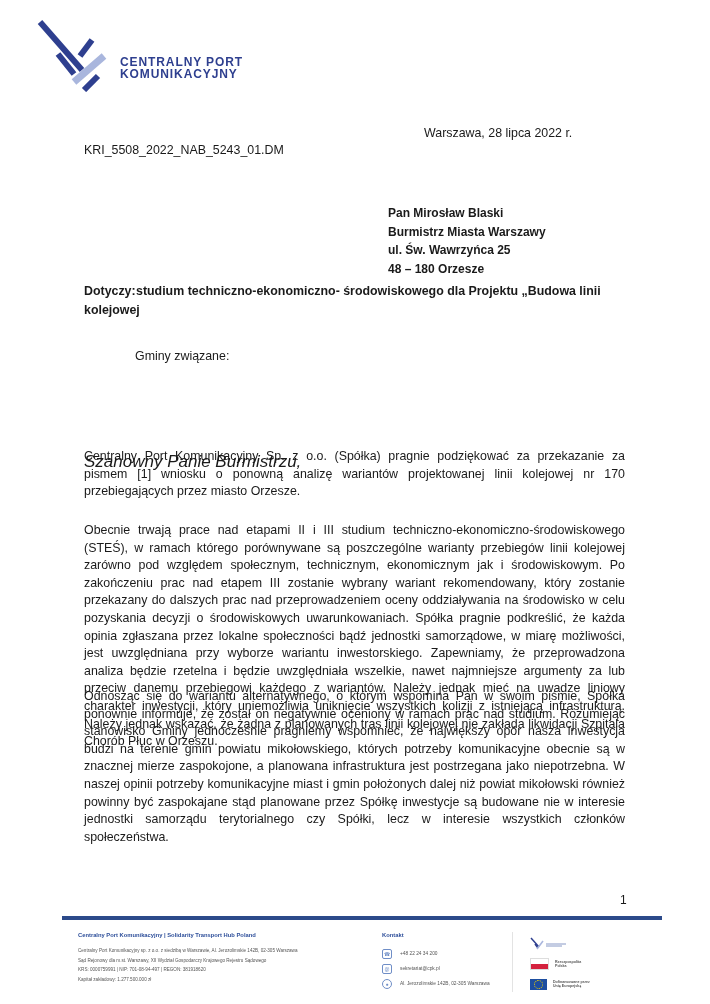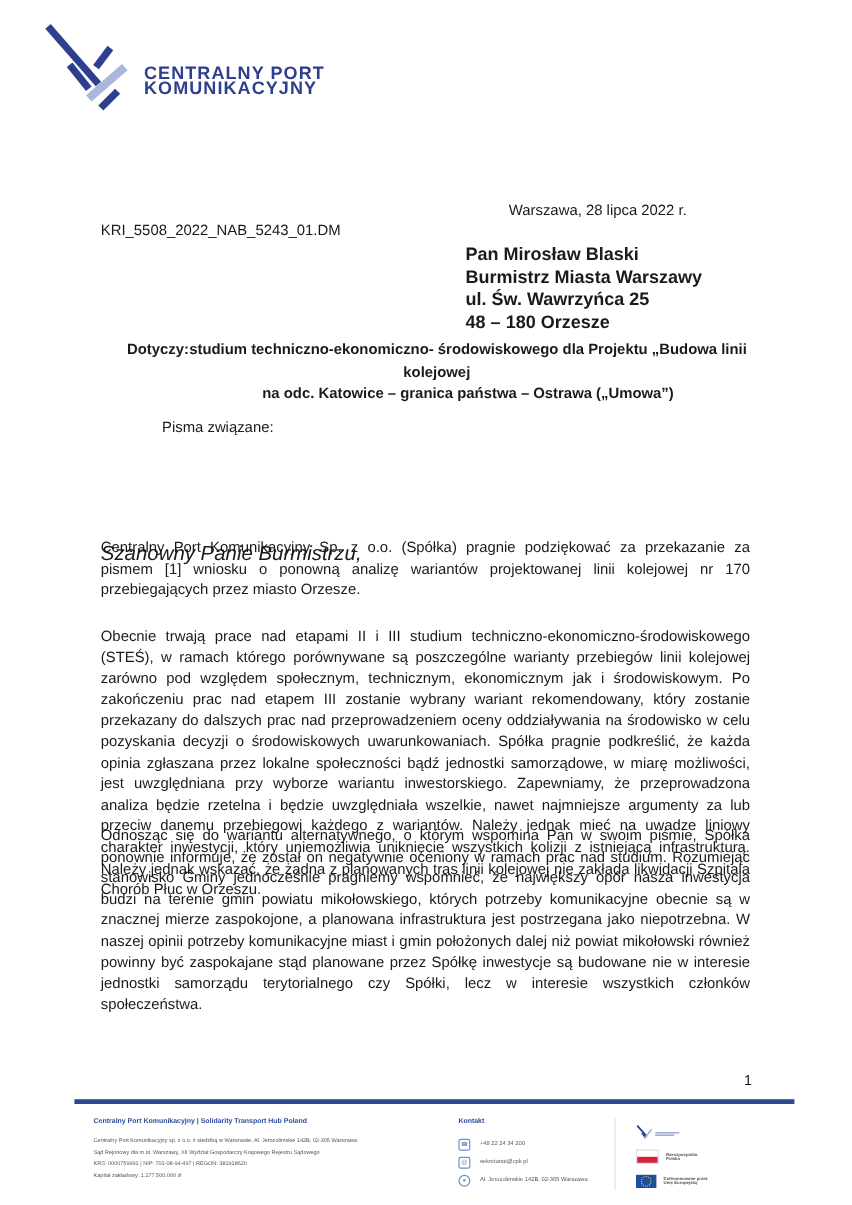--- a/index.html
+++ b/index.html
@@ -1,26 +1,26 @@
 <!DOCTYPE html>
 <html><head>
 <meta charset="utf-8">
 <style>
   html, body { margin: 0; padding: 0; background: #ffffff; }
   body { width: 710px; height: 1004px; position: relative; overflow: hidden;
          font-family: "Liberation Sans", sans-serif; color: #1a1a1a; }
   .abs { position: absolute; }
   .logo { left: 36px; top: 18px; width: 240px; height: 74px; }
-  .logo-text { position: absolute; left: 84px; top: 38px; font-weight: bold; font-size: 15px;
+  .logo-text { position: absolute; left: 84px; top: 38px; font-weight: bold; font-size: 12px;
                color: #2e3f8f; letter-spacing: 0.9px; line-height: 12px; }
-  .body-text { font-size: 12.4px; line-height: 17.6px; margin-top: 42px; }
+  .body-text { font-size: 12.4px; line-height: 17.6px; }
   .date { left: 424px; top: 125px; }
   .ref { left: 84px; top: 142px; }
-  .addressee { left: 388px; top: 204px; font-weight: bold; font-size: 15px; line-height: 18.5px; }
-  .subject { left: 84px; top: 282px; width: 560px; font-weight: bold; font-size: 12.4px; line-height: 18.5px; text-align: center; }
+  .addressee { left: 388px; top: 204px; font-weight: bold; font-size: 12px; line-height: 18.5px; }
+  .subject { left: 84px; top: 282px; width: 560px; font-weight: bold; font-size: 12.4px; line-height: 18.5px; }
   .subject .label { display: inline-block; width: 52px; }
   .subject .indent { padding-left: 52px; }
   .related { left: 135px; top: 347px; font-size: 12.4px; line-height: 18px; }
   .related .num { display: inline-block; width: 36px; }
   .greeting { left: 84px; top: 412px; font-style: italic; font-size: 17px; margin-top: 40px; }
   .para { left: 84px; width: 541px; text-align: justify; font-size: 12.4px; line-height: 17.6px; }
   .p1 { top: 448px; }
   .p2 { top: 522px; }
   .p3 { top: 688px; }
   .page-num { left: 620px; top: 893px; font-size: 12px; }
@@ -63,25 +63,24 @@
 
 <div class="abs addressee">
   <div>Pan Mirosław Blaski</div>
   <div>Burmistrz Miasta Warszawy</div>
   <div>ul. Św. Wawrzyńca 25</div>
   <div>48 – 180 Orzesze</div>
 </div>
 
 <div class="abs subject">
   <div><span class="label">Dotyczy:</span><span>studium techniczno-ekonomiczno- środowiskowego dla Projektu „Budowa linii kolejowej</span></div>
-  <div class="indent">na odc. Katowice – granica państwa – Ostrawa („Umowa”)</div>
 </div>
 
 <div class="abs related">
-  <div>Pisma związane:</div>
+  <div>Gminy związane:</div>
 </div>
 
 <div class="abs greeting">Szanowny Panie Burmistrzu,</div>
 
 <div class="abs para p1">Centralny Port Komunikacyjny Sp. z o.o. (Spółka) pragnie podziękować za przekazanie za pismem [1] wniosku o ponowną analizę wariantów projektowanej linii kolejowej nr 170 przebiegających przez miasto Orzesze.</div>
 <div class="abs para p2">Obecnie trwają prace nad etapami II i III studium techniczno-ekonomiczno-środowiskowego (STEŚ), w ramach którego porównywane są poszczególne warianty przebiegów linii kolejowej zarówno pod względem społecznym, technicznym, ekonomicznym jak i środowiskowym. Po zakończeniu prac nad etapem III zostanie wybrany wariant rekomendowany, który zostanie przekazany do dalszych prac nad przeprowadzeniem oceny oddziaływania na środowisko w celu pozyskania decyzji o środowiskowych uwarunkowaniach. Spółka pragnie podkreślić, że każda opinia zgłaszana przez lokalne społeczności bądź jednostki samorządowe, w miarę możliwości, jest uwzględniana przy wyborze wariantu inwestorskiego. Zapewniamy, że przeprowadzona analiza będzie rzetelna i będzie uwzględniała wszelkie, nawet najmniejsze argumenty za lub przeciw danemu przebiegowi każdego z wariantów. Należy jednak mieć na uwadze liniowy charakter inwestycji, który uniemożliwia uniknięcie wszystkich kolizji z istniejącą infrastrukturą. Należy jednak wskazać, że żadna z planowanych tras linii kolejowej nie zakłada likwidacji Szpitala Chorób Płuc w Orzeszu.</div>
 <div class="abs para p3">Odnosząc się do wariantu alternatywnego, o którym wspomina Pan w swoim piśmie, Spółka ponownie informuje, że został on negatywnie oceniony w ramach prac nad studium. Rozumiejąc stanowisko Gminy jednocześnie pragniemy wspomnieć, że największy opór nasza inwestycja budzi na terenie gmin powiatu mikołowskiego, których potrzeby komunikacyjne obecnie są w znacznej mierze zaspokojone, a planowana infrastruktura jest postrzegana jako niepotrzebna. W naszej opinii potrzeby komunikacyjne miast i gmin położonych dalej niż powiat mikołowski również powinny być zaspokajane stąd planowane przez Spółkę inwestycje są budowane nie w interesie jednostki samorządu terytorialnego czy Spółki, lecz w interesie wszystkich członków społeczeństwa.</div>
 
 <div class="abs page-num">1</div>
 

